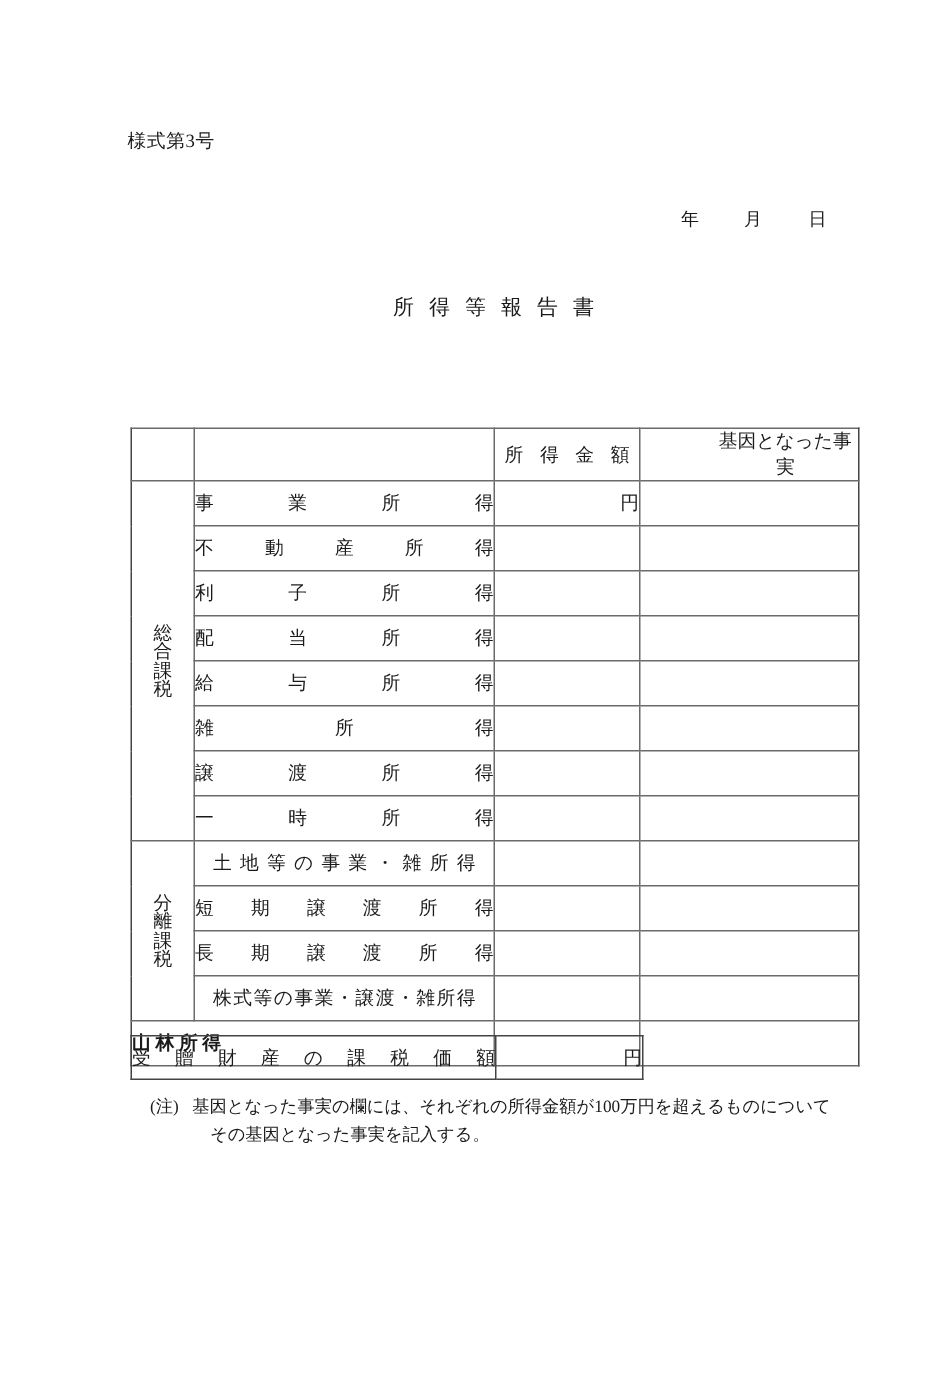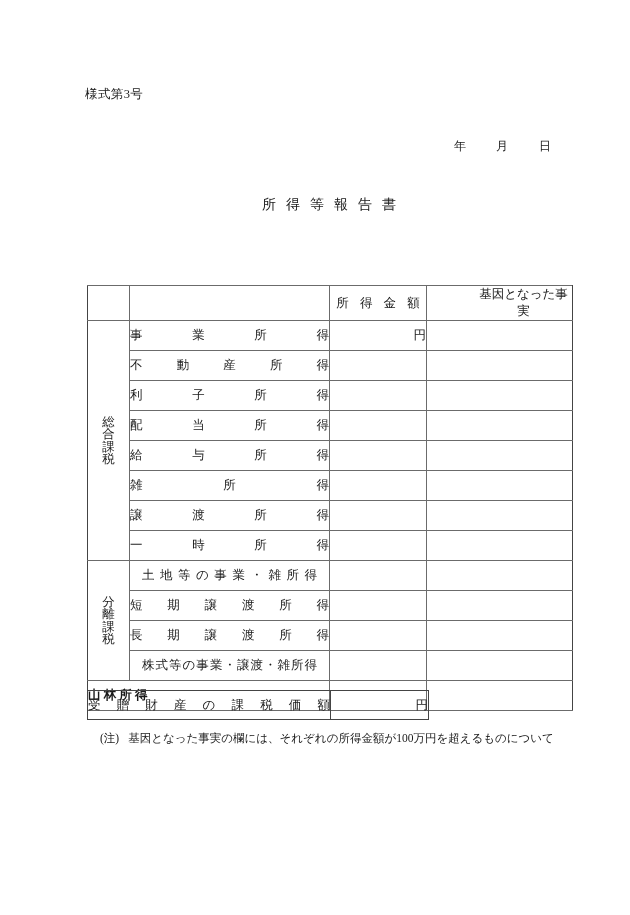--- a/index.html
+++ b/index.html
@@ -457,15 +457,16 @@
             <b>額</b>
           </span>
         </td>
         <td class="gift-amt">円</td>
       </tr>
     </tbody>
   </table>
 
   <div class="note">
     <div class="n-line1"><span class="n-marker">(注)</span><span>基因となった事実の欄には、それぞれの所得金額が100万円を超えるものについて</span></div>
+    <div class="n-line2">その基因となった事実を記入する。</div>
   </div>
 
 </div>
 
 </body></html>

